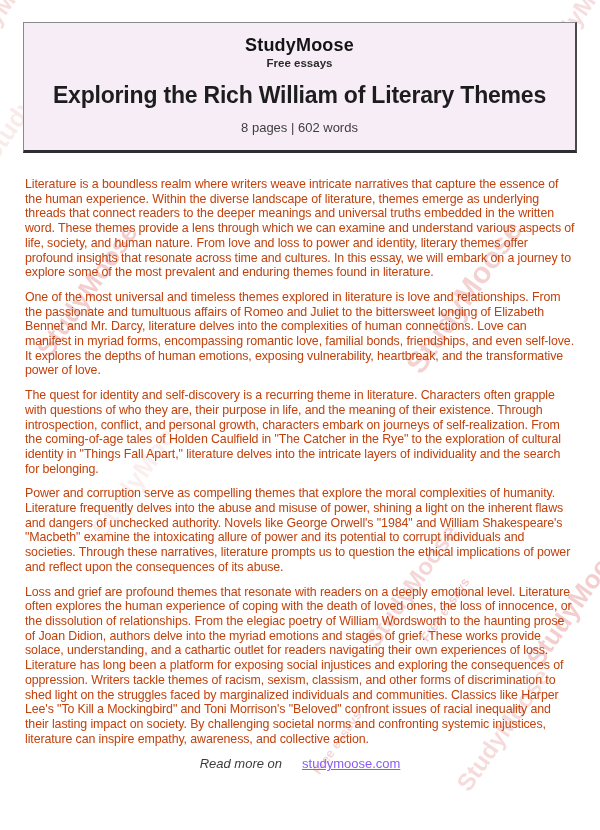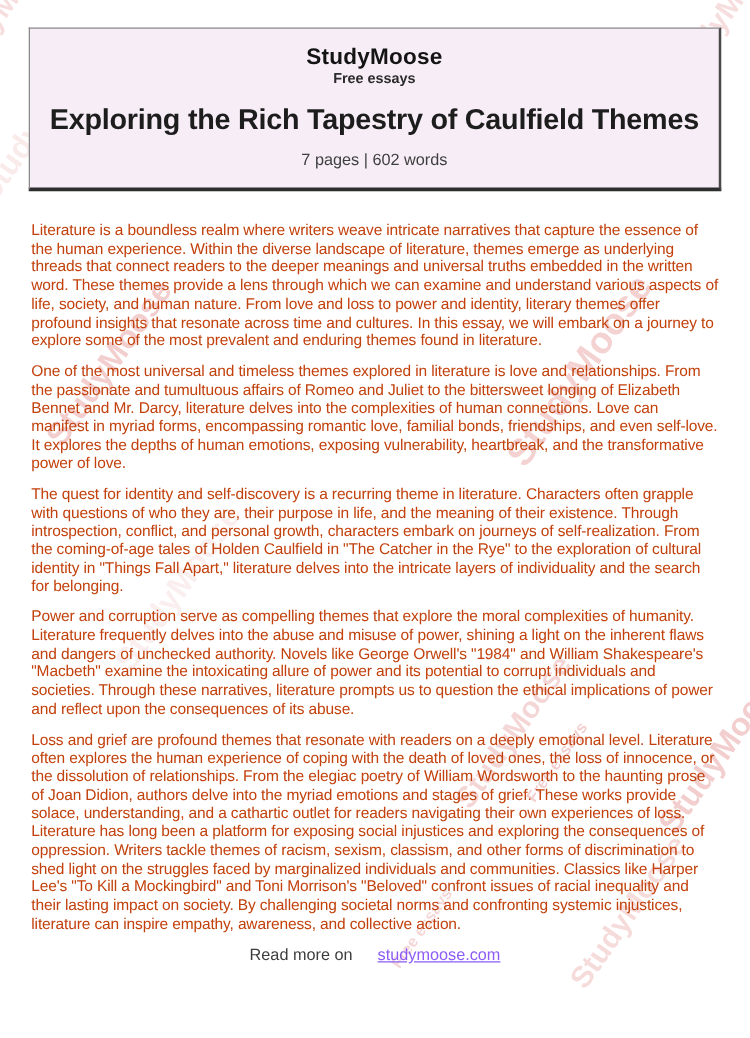--- a/index.html
+++ b/index.html
@@ -50,21 +50,21 @@
   }
 
   
   .page-footer {
     position: relative; z-index: 1;
     text-align: center;
     font-size: 13px;
     color: #3c3c3c;
     margin-top: 3px;
   }
-  .footer-prefix { margin-right: 20px; }
+  .footer-prefix { margin-right: 20px; font-style: italic; }
   .footer-link { font-weight: normal; text-decoration: underline; color: #8b5cf6; cursor: pointer; }
 </style>
 </head>
 <body>
 
 <div class="page">
 
   <div class="wm-layer">
     <span class="wm" style="left:-70px; top:-6px;  font-size:24px; opacity:.20;">StudyMoose</span>
     <span class="wm" style="left:510px; top:-5px;  font-size:24px; opacity:.20;">StudyMoose</span>
@@ -75,22 +75,22 @@
     <span class="wm" style="left:340px; top:572px; font-size:24px; opacity:.25;">StudyMoose</span>
     <span class="wm" style="left:408px; top:602px; font-size:13px; opacity:.30;">Free essays</span>
     <span class="wm" style="left:500px; top:585px; font-size:26px; opacity:.30;">StudyMoose</span>
     <span class="wm" style="left:432px; top:716px; font-size:24px; opacity:.22;">StudyMoose</span>
     <span class="wm" style="left:300px; top:735px; font-size:13px; opacity:.25;">Free essays</span>
   </div>
 
   <div class="header-card">
     <div class="brand">StudyMoose</div>
     <div class="tagline">Free essays</div>
-    <div class="essay-title">Exploring the Rich Tapestry of Caulfield Themes</div>
-    <div class="essay-meta">7 pages | 602 words</div>
+    <div class="essay-title">Exploring the Rich William of Literary Themes</div>
+    <div class="essay-meta">8 pages | 602 words</div>
   </div>
 
   <div class="essay-body">
 
       <p class="para">Literature is a boundless realm where writers weave intricate narratives that capture the essence of the human experience. Within the diverse landscape of literature, themes emerge as underlying threads that connect readers to the deeper meanings and universal truths embedded in the written word. These themes provide a lens through which we can examine and understand various aspects of life, society, and human nature. From love and loss to power and identity, literary themes offer profound insights that resonate across time and cultures. In this essay, we will embark on a journey to explore some of the most prevalent and enduring themes found in literature.</p>
 
       <p class="para">One of the most universal and timeless themes explored in literature is love and relationships. From the passionate and tumultuous affairs of Romeo and Juliet to the bittersweet longing of Elizabeth Bennet and Mr. Darcy, literature delves into the complexities of human connections. Love can manifest in myriad forms, encompassing romantic love, familial bonds, friendships, and even self-love. It explores the depths of human emotions, exposing vulnerability, heartbreak, and the transformative power of love.</p>
 
       <p class="para">The quest for identity and self-discovery is a recurring theme in literature. Characters often grapple with questions of who they are, their purpose in life, and the meaning of their existence. Through introspection, conflict, and personal growth, characters embark on journeys of self-realization. From the coming-of-age tales of Holden Caulfield in "The Catcher in the Rye" to the exploration of cultural identity in "Things Fall Apart," literature delves into the intricate layers of individuality and the search for belonging.</p>
 

